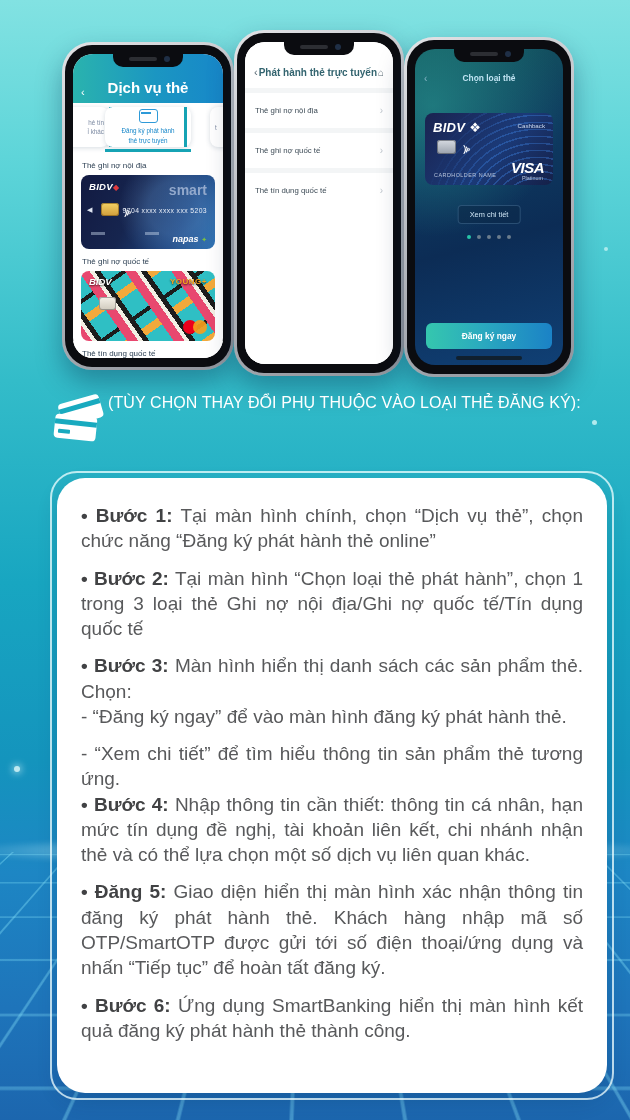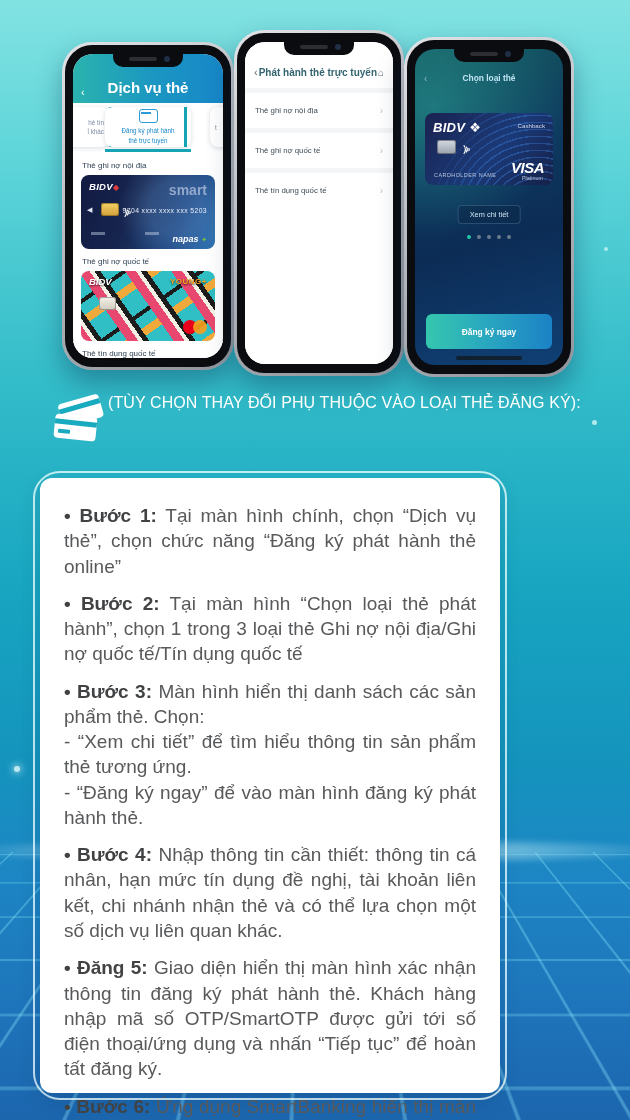--- a/index.html
+++ b/index.html
@@ -96,32 +96,32 @@
   .cv-ctl{top:28px;left:38px;}
   .cv-holder{position:absolute;bottom:7px;left:9px;font-size:5.4px;letter-spacing:.5px;color:#b9c6dd;}
   .cv-visa{position:absolute;bottom:10px;right:9px;font-size:15px;font-weight:bold;font-style:italic;color:#fff;letter-spacing:-.5px;line-height:1;}
   .cv-tier{position:absolute;bottom:4px;right:10px;font-size:5.4px;color:#b9c6dd;}
   .p3-detail{position:absolute;top:156px;left:50%;transform:translateX(-50%);
     background:rgba(12,42,74,.6);border:1px solid rgba(130,185,225,.25);border-radius:4px;
     color:#cfe6f5;font-size:7.4px;padding:4px 11px;white-space:nowrap;}
   .p3-dots{position:absolute;top:186px;left:50%;transform:translateX(-50%);display:flex;gap:6px;}
   .p3-dots i{width:4px;height:4px;border-radius:50%;background:#6b7c8d;}
   .p3-dots i.on{background:#27c4a8;}
-  .p3-register{position:absolute;left:11px;right:11px;bottom:16px;height:35px;border-radius:6px;
+  .p3-register{position:absolute;left:11px;right:11px;bottom:16px;height:26px;border-radius:6px;
     background:linear-gradient(90deg,#35c7ae 0%,#2aa9bf 45%,#1b82c6 100%);
     display:flex;align-items:center;justify-content:center;color:#fff;font-size:8.4px;font-weight:bold;}
   .p3-homebar{position:absolute;bottom:5px;left:50%;transform:translateX(-50%);width:66px;height:4px;border-radius:2px;background:#10202f;}
   
   .heading{position:absolute;left:52px;top:390px;color:#fff;}
   .h-icon{position:absolute;left:0;top:4px;}
   .h-text{margin-left:56px;}
   .h-title{font-size:22px;font-weight:bold;line-height:26px;letter-spacing:.2px;}
   .h-sub{font-size:16px;margin-top:4px;letter-spacing:.1px;}
   
-  .steps{position:absolute;left:40px;top:478px;width:460px;height:615px;background:#fff;border-radius:12px;
+  .steps{position:absolute;left:57px;top:478px;width:550px;height:615px;background:#fff;border-radius:28px;
     box-shadow:0 8px 20px rgba(0,40,80,.18);}
   .steps::before{content:"";position:absolute;inset:-7px;border:2px solid rgba(240,255,255,.75);border-radius:27px;pointer-events:none;}
   .steps-inner{padding:25px 24px 0;}
   .step{font-size:19px;line-height:1.33;color:#58595b;text-align:justify;margin:0 0 12px;}
   .step b{color:#414244;}
   .step.sub{margin:0;}
   .step.sub.last{margin:0 0 12px;}
   .step:last-child{margin-bottom:0;}
 </style>
 </head>
@@ -282,21 +282,21 @@
     <div class="h-text">
       <div class="h-sub">(TÙY CHỌN THAY ĐỔI PHỤ THUỘC VÀO LOẠI THẺ ĐĂNG KÝ):</div>
     </div>
   </div>
 
   <div class="steps">
     <div class="steps-inner">
       <p class="step"><b>• Bước 1:</b> <span>Tại màn hình chính, chọn “Dịch vụ thẻ”, chọn chức năng “Đăng ký phát hành thẻ online”</span></p>
       <p class="step"><b>• Bước 2:</b> <span>Tại màn hình “Chọn loại thẻ phát hành”, chọn 1 trong 3 loại thẻ Ghi nợ nội địa/Ghi nợ quốc tế/Tín dụng quốc tế</span></p>
       <p class="step sub" style="margin:0;"><b>• Bước 3:</b> <span>Màn hình hiển thị danh sách các sản phẩm thẻ. Chọn:</span></p>
+      <p class="step sub last"><span>- “Đăng ký ngay” để vào màn hình đăng ký phát hành thẻ.</span></p>
       <p class="step sub"><span>- “Xem chi tiết” để tìm hiểu thông tin sản phẩm thẻ tương ứng.</span></p>
-      <p class="step sub last"><span>- “Đăng ký ngay” để vào màn hình đăng ký phát hành thẻ.</span></p>
       <p class="step"><b>• Bước 4:</b> <span>Nhập thông tin cần thiết: thông tin cá nhân, hạn mức tín dụng đề nghị, tài khoản liên kết, chi nhánh nhận thẻ và có thể lựa chọn một số dịch vụ liên quan khác.</span></p>
       <p class="step"><b>• Đăng 5:</b> <span>Giao diện hiển thị màn hình xác nhận thông tin đăng ký phát hành thẻ. Khách hàng nhập mã số OTP/SmartOTP được gửi tới số điện thoại/ứng dụng và nhấn “Tiếp tục” để hoàn tất đăng ký.</span></p>
       <p class="step"><b>• Bước 6:</b> <span>Ứng dụng SmartBanking hiển thị màn hình kết quả đăng ký phát hành thẻ thành công.</span></p>
     </div>
   </div>
 
 </div>
 
 </body></html>

